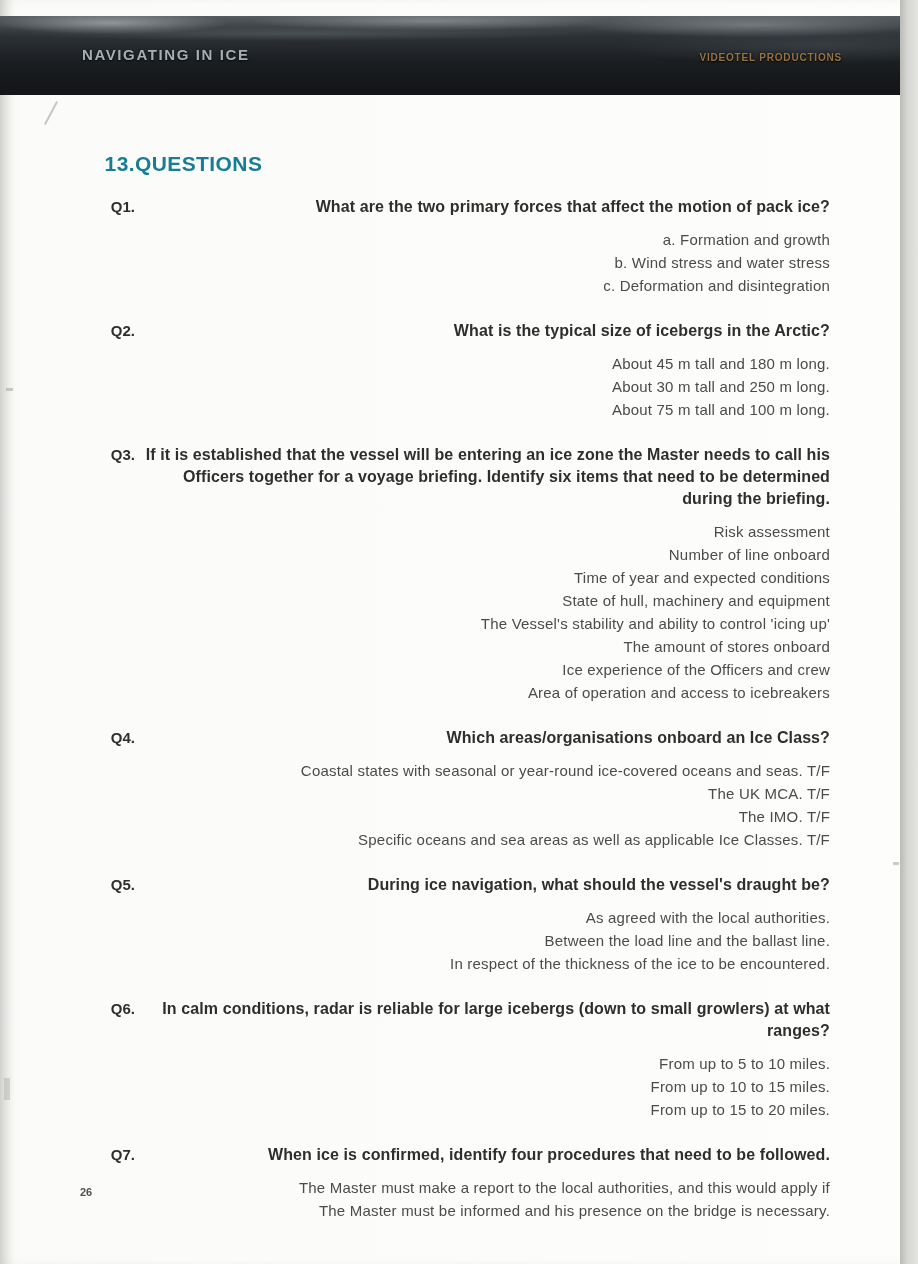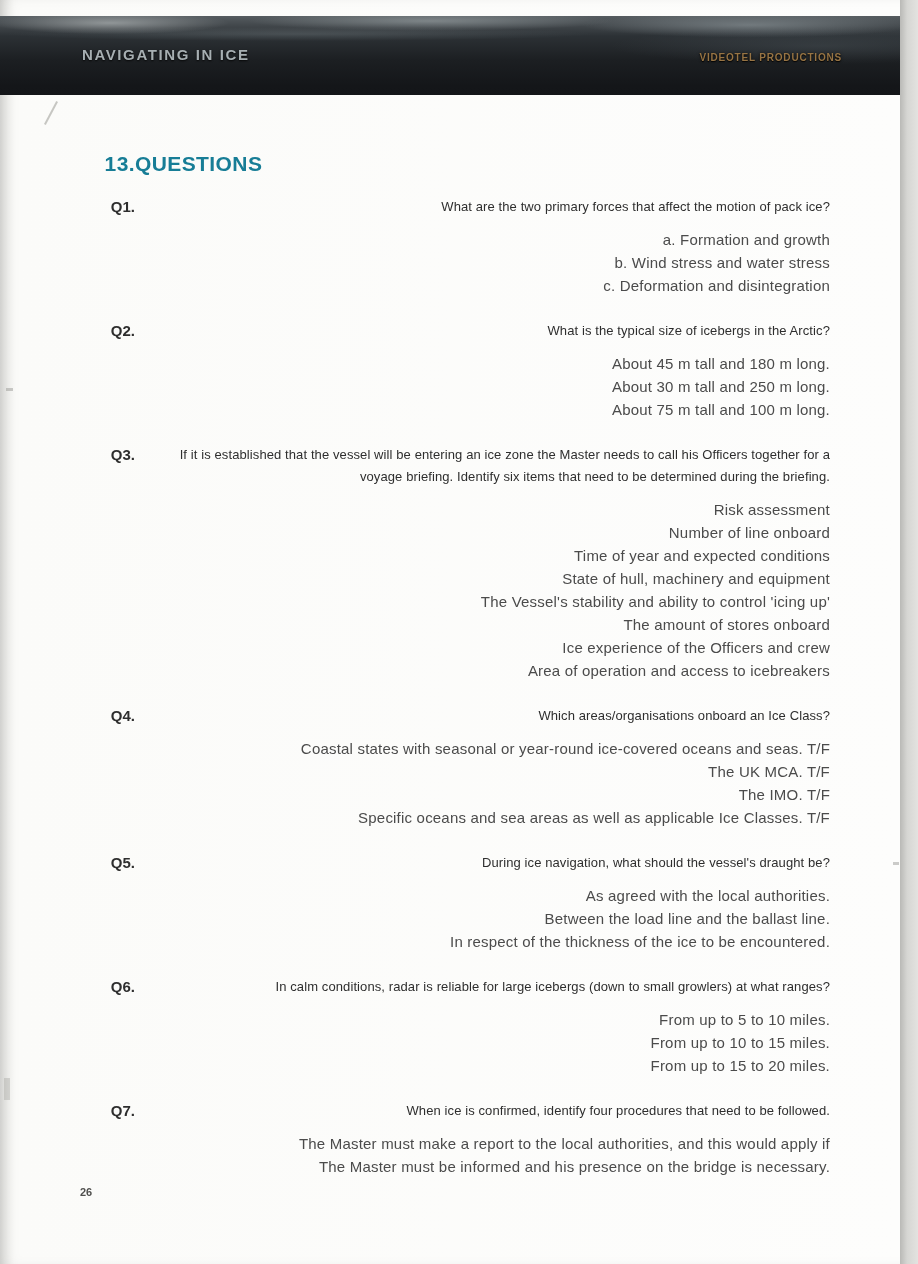--- a/index.html
+++ b/index.html
@@ -71,21 +71,21 @@
   .section-number{width:53px;}
   .q-block{margin-bottom:23px;}
   .q-row{display:flex;}
   .q-id{
     width:53px;flex:none;
     font-size:15px;font-weight:bold;color:var(--question-text);
     line-height:22px;
   }
   .q-text{
     flex:1;
-    font-size:13px;font-weight:normal;color:var(--question-text);
+    font-size:16px;font-weight:bold;color:var(--question-text);
     line-height:22px;letter-spacing:0.1px;
   }
   .q-answers{
     margin:10px 0 0 53px;
     font-size:15px;color:var(--answer-text);
     line-height:23px;letter-spacing:0.2px;
   }
   .footer{
     position:absolute;left:80px;top:1186px;
     font-size:11px;font-weight:bold;color:#4f4f4d;

